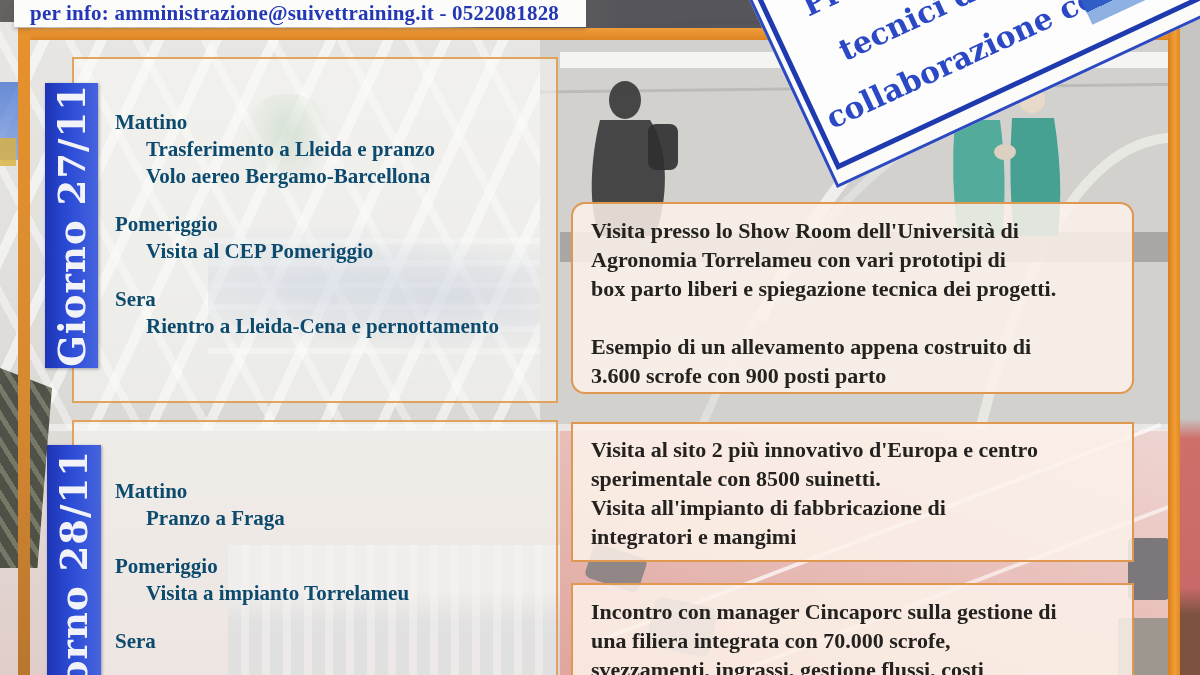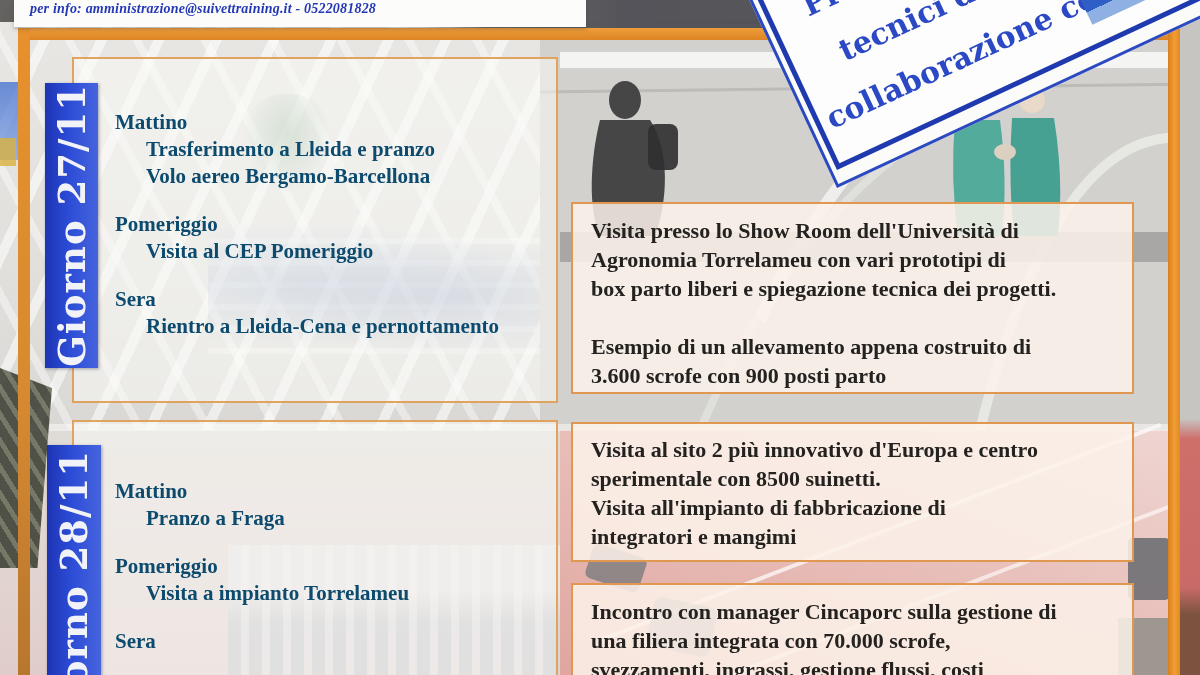--- a/index.html
+++ b/index.html
@@ -59,21 +59,21 @@
   .frame-top{left:18px;top:28px;width:1162px;height:12px;z-index:2;
     background:linear-gradient(180deg,#ef9d3a,#dd8423);}
   .frame-left{left:18px;top:28px;width:12px;height:647px;z-index:2;
     background:linear-gradient(180deg,#e6912c 0%,#d88a30 55%,#b9762e 100%);}
   .frame-right{left:1168px;top:28px;width:12px;height:647px;z-index:2;
     background:linear-gradient(90deg,#d87f1f,#f29d33 55%,#e18a24);}
 
   
   .info-strip{left:14px;top:0;width:572px;height:27px;z-index:7;background:#fcfcfb;
     box-shadow:0 2px 4px rgba(60,60,60,.35);}
-  .info-text{padding:1px 0 0 16px;font-style:italic;font-weight:bold;font-size:14px;
+  .info-text{padding:1px 0 0 16px;font-weight:bold;font-size:21px;
     color:#2438b6;white-space:nowrap;letter-spacing:.2px;}
 
   
   .vbar{z-index:4;display:flex;align-items:center;justify-content:center;
     background:linear-gradient(90deg,#1d34b4,#2c4cd6 45%,#4664de);
     box-shadow:1px 1px 3px rgba(40,40,60,.4);}
   .vbar span{writing-mode:vertical-rl;transform:rotate(180deg);
     font-family:"DejaVu Serif",serif;font-weight:bold;font-size:37px;color:#f2f3f8;
     letter-spacing:1px;white-space:nowrap;}
   .bar-day1{left:45px;top:83px;width:53px;height:285px;}
@@ -86,21 +86,21 @@
   .sched{color:#0c4a6e;font-weight:bold;font-size:21px;line-height:27px;}
   .panel-day1 .sched{padding:50px 0 0 41px;}
   .panel-day2 .sched{padding:56px 0 0 41px;}
   .sched-group{margin-bottom:21px;}
   .sched-item{padding-left:31px;}
 
   
   .dbox{z-index:3;background:rgba(252,242,234,.85);border:2px solid #e09750;
     color:#24221f;font-weight:bold;font-size:22px;line-height:29px;}
   .dbox .dbox-text{padding:12px 6px 0 18px;white-space:pre-line;}
-  .box-1{left:571px;top:202px;width:559px;height:188px;}
+  .box-1{left:571px;top:202px;width:559px;height:188px;border-radius:14px;}
   .box-2{left:571px;top:422px;width:559px;height:136px;}
   .box-2 .dbox-text{padding-top:11px;}
   .box-3{left:571px;top:583px;width:559px;height:110px;}
 
   
   .card-back{left:837px;top:-228px;width:640px;height:410px;z-index:5;
     transform:rotate(-25deg);transform-origin:0 100%;
     background:#fbfbfa;border:3px solid #2b49c0;}
   .card{left:837px;top:-250px;width:640px;height:410px;z-index:6;
     transform:rotate(-25deg);transform-origin:0 100%;

